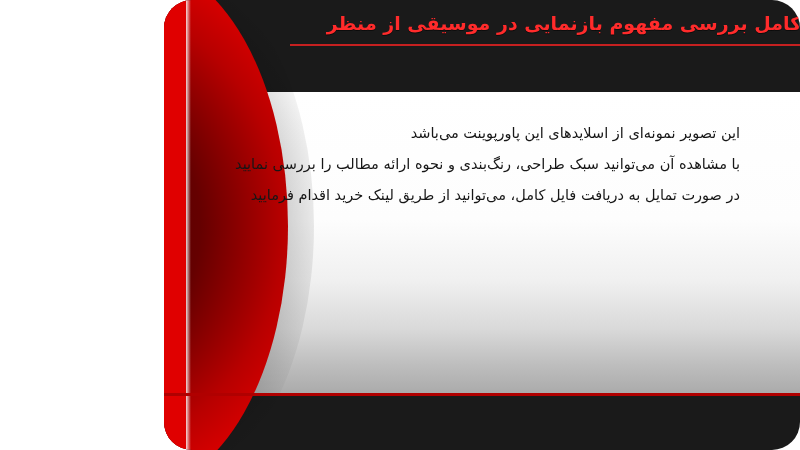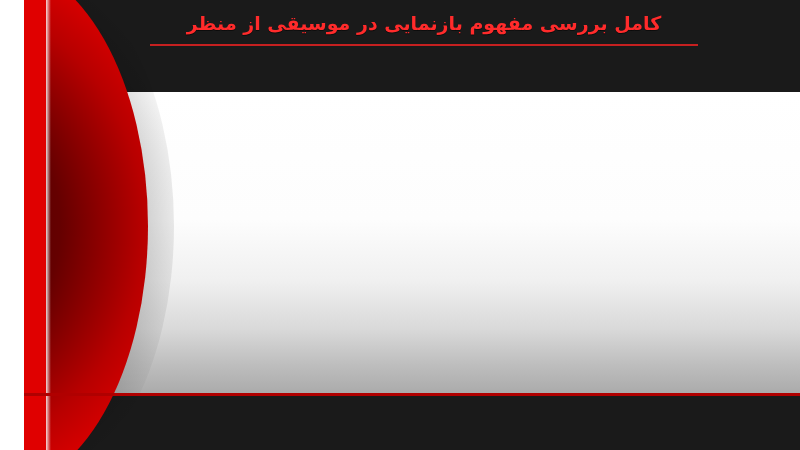--- a/index.html
+++ b/index.html
@@ -2,25 +2,26 @@
 <html lang="fa" dir="rtl"><head>
 <meta charset="utf-8">
 <style>
   html, body {
     margin: 0;
     padding: 0;
     background: #ffffff;
   }
   .slide {
     position: relative;
-    width: 776px;
+    width: 636px;
     height: 450px;
     overflow: hidden;
     background: #ffffff;
     font-family: "DejaVu Sans", sans-serif;
+    border-radius: 28px;
   }
 
   
   .bg-top-black {
     position: absolute;
     left: 0; top: 0;
     width: 800px; height: 92px;
     background: #1a1a1a;
     z-index: 1;
   }
@@ -150,14 +151,19 @@
   <div class="red-ellipse"></div>
   <div class="red-ellipse-shadow"></div>
   <div class="red-left-strip"></div>
   <div class="white-sliver"></div>
 
   <div class="title-block">
     <div class="title-line">کامل بررسی مفهوم بازنمایی در موسیقی از منظر</div>
     <div class="title-rule"></div>
   </div>
 
+  <div class="body-block">
+    <div class="body-line">این تصویر نمونه‌ای از اسلایدهای این پاورپوینت می‌باشد</div>
+    <div class="body-line">با مشاهده آن می‌توانید سبک طراحی، رنگ‌بندی و نحوه ارائه مطالب را بررسی نمایید</div>
+    <div class="body-line">در صورت تمایل به دریافت فایل کامل، می‌توانید از طریق لینک خرید اقدام فرمایید</div>
+  </div>
 
 </div>
 
 </body></html>

